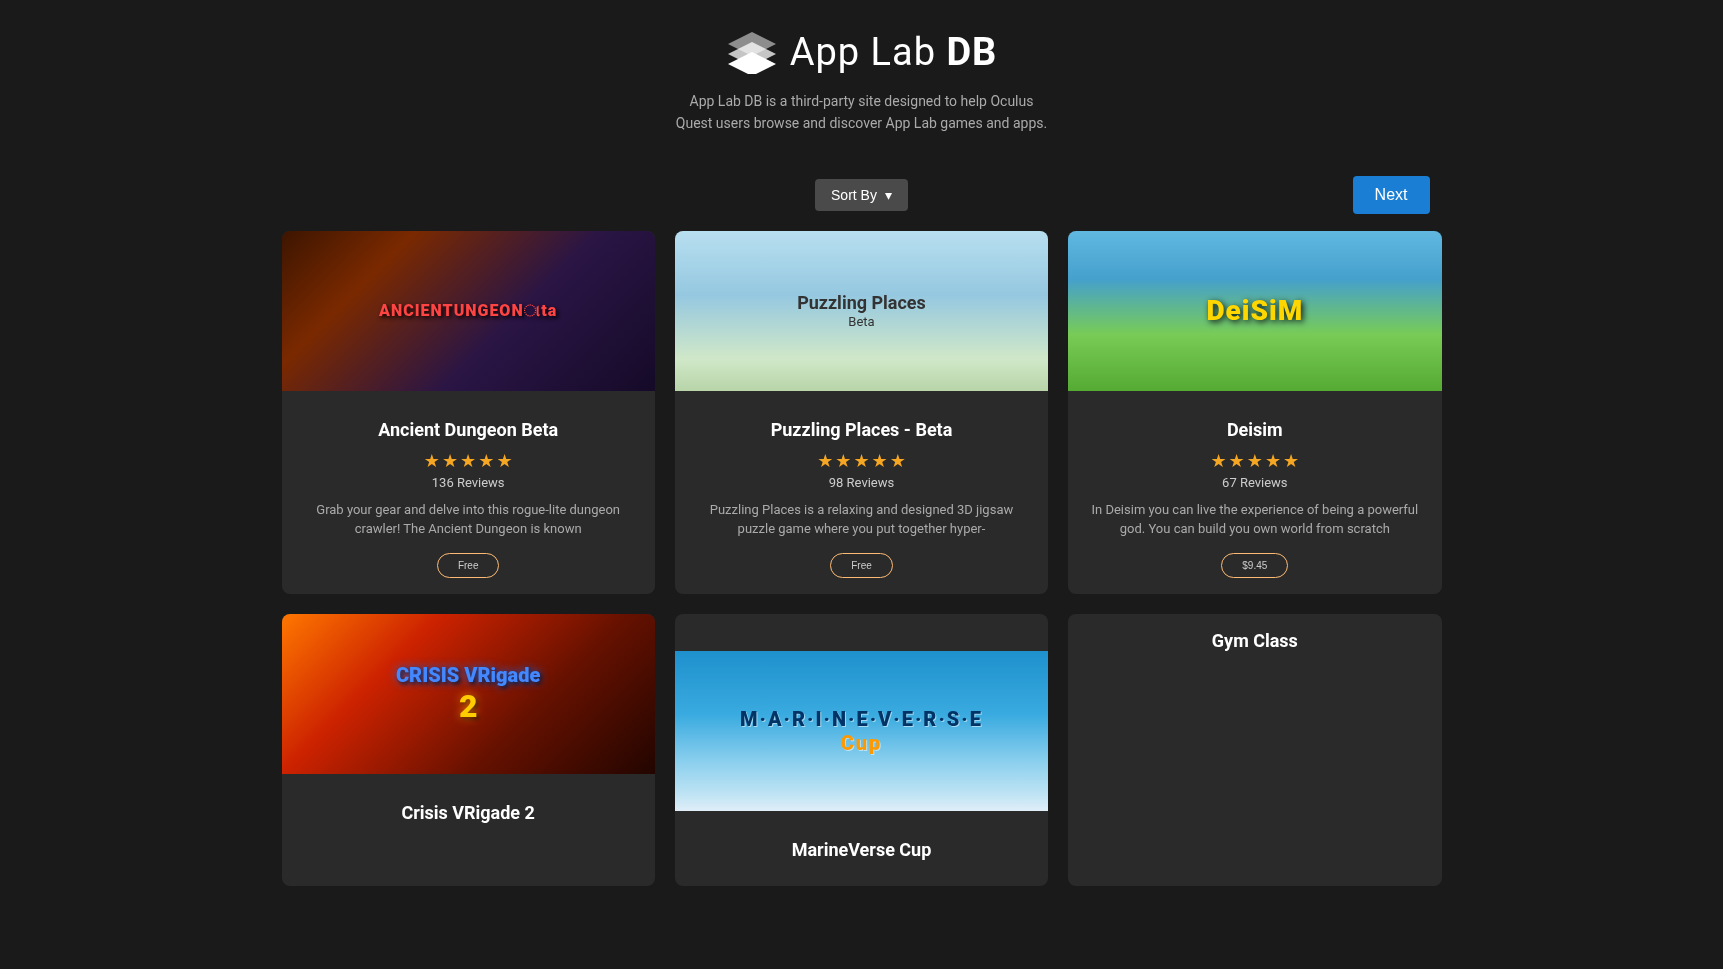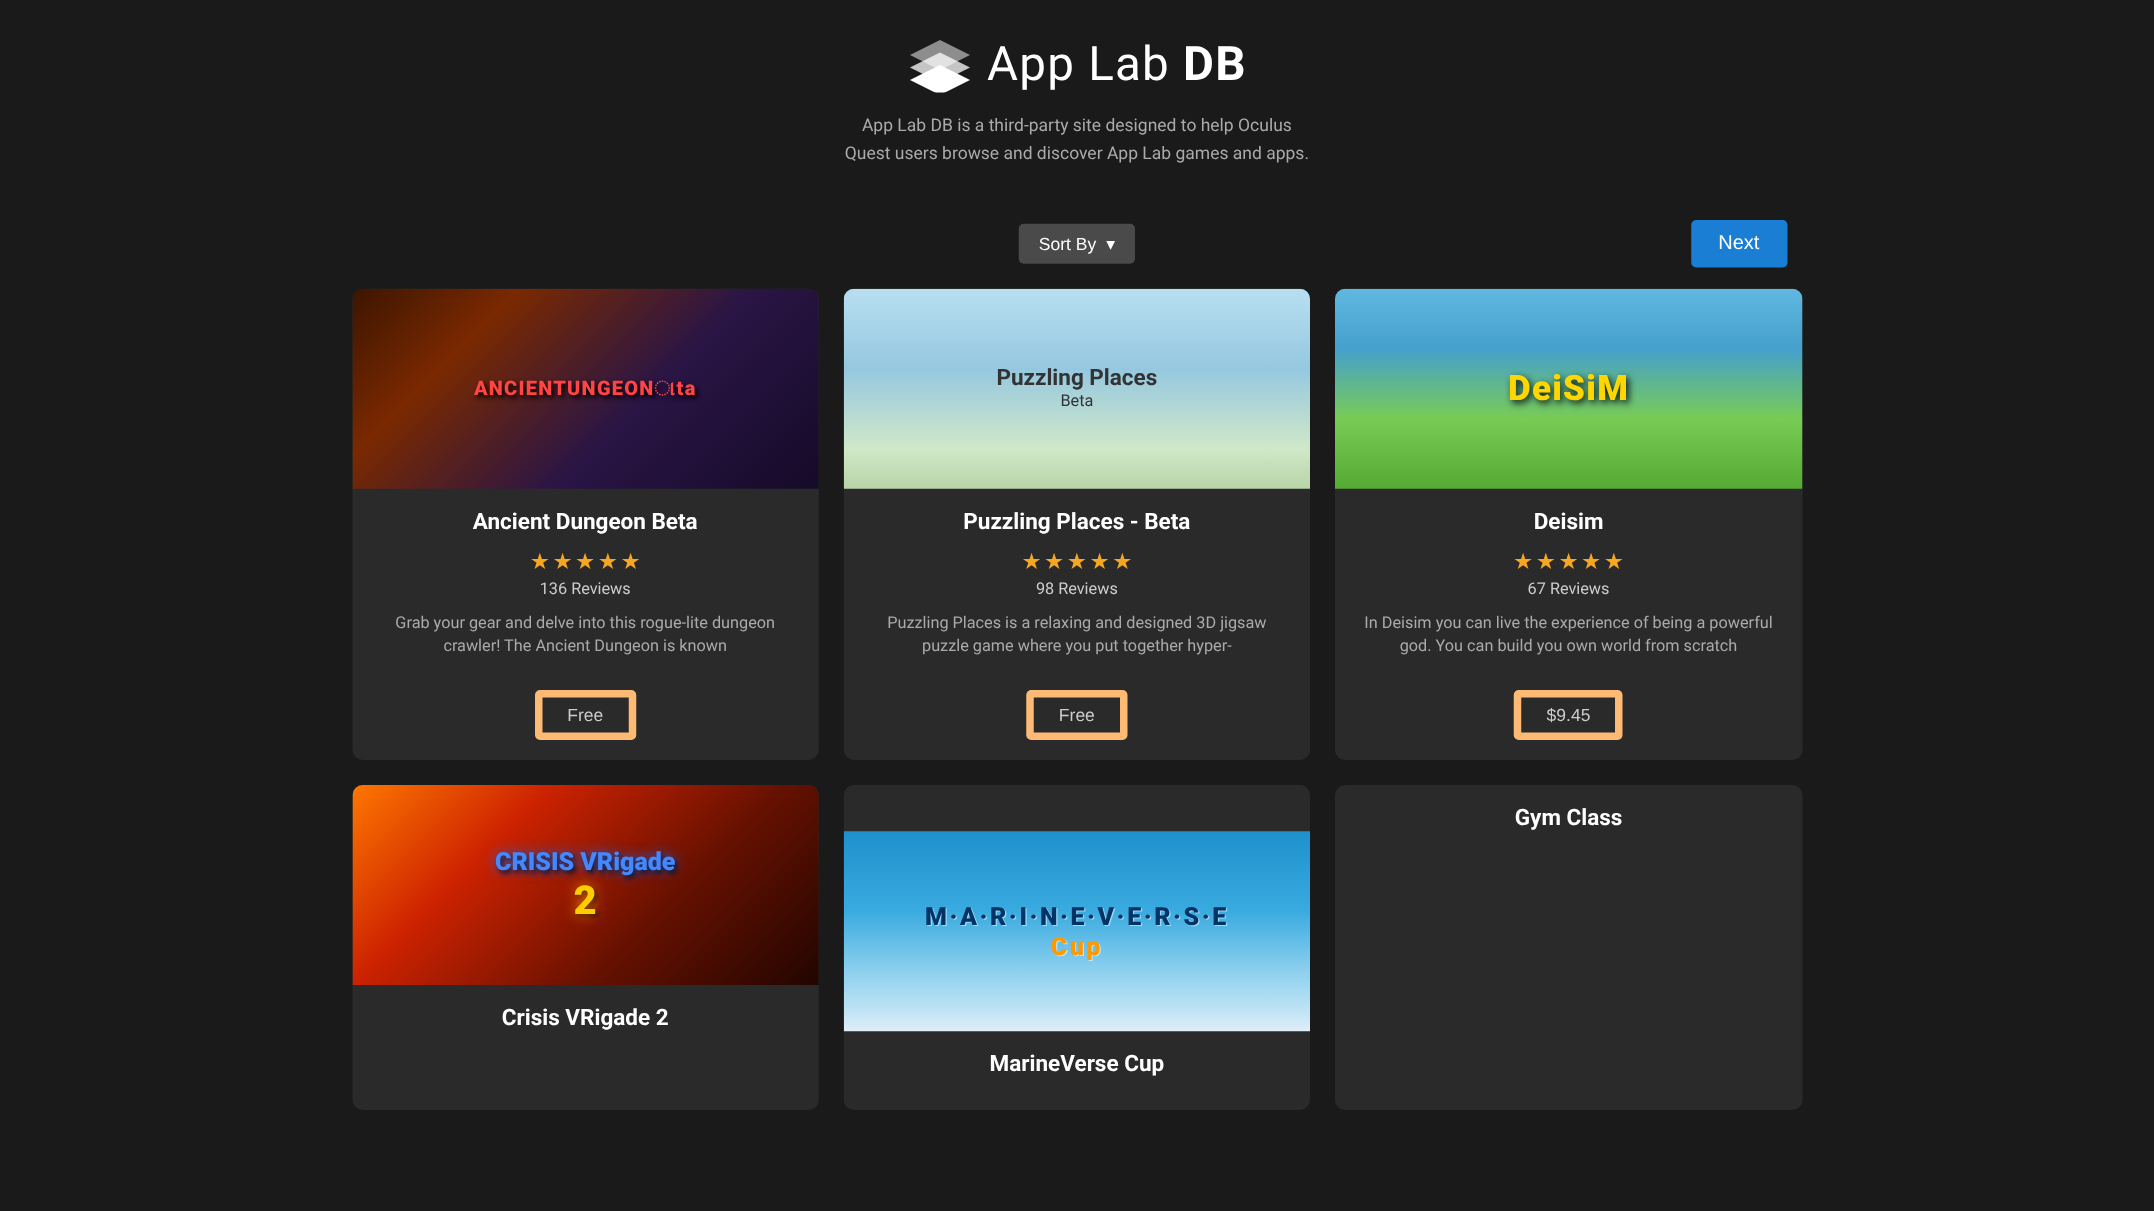--- a/index.html
+++ b/index.html
@@ -87,20 +87,21 @@
       grid-template-columns: repeat(3, 1fr);
       gap: 20px;
     }
 
     .card {
       background-color: #2a2a2a;
       border-radius: 8px;
       overflow: hidden;
       display: flex;
       flex-direction: column;
+      gap: 12px;
     }
 
     .card-body {
       padding: 16px;
       flex: 1;
       display: flex;
       flex-direction: column;
       align-items: center;
       text-align: center;
     }
@@ -126,31 +127,31 @@
     .reviews-count {
       font-size: 13px;
       color: #cccccc;
       margin-bottom: 10px;
     }
 
     .card-description {
       font-size: 13px;
       color: #aaaaaa;
       line-height: 1.5;
-      margin-bottom: 24px;
+      margin-bottom: 14px;
       flex: 1;
     }
 
     .price-btn {
       background-color: transparent;
       color: #cccccc;
-      border: 6px solid #fdba74;
+      border: 1px solid #fdba74;
       padding: 6px 20px;
-      border-radius: 4px;
-      font-size: 14px;
+      border-radius: 14px;
+      font-size: 10px;
       cursor: pointer;
       margin-top: auto;
     }
 
     
     .logo-svg {
       fill: white;
     }
 
     

